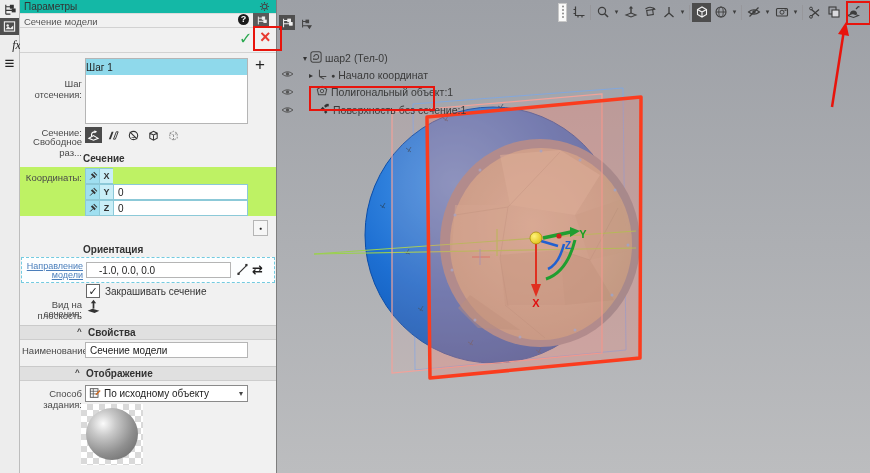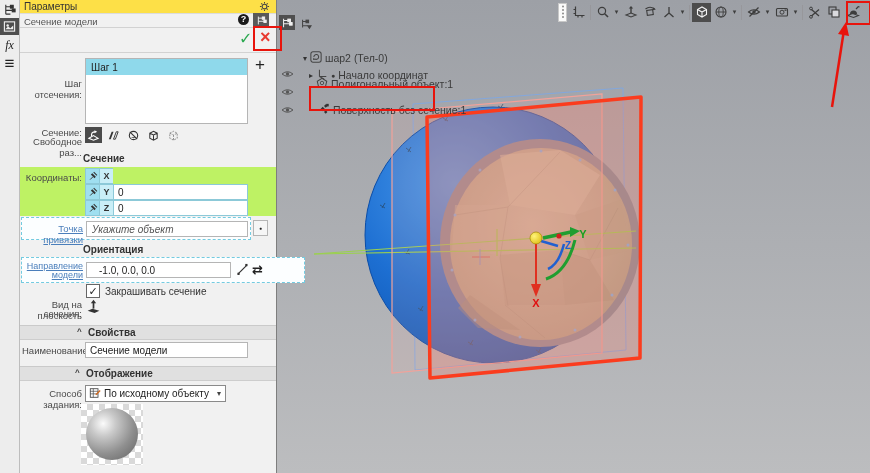--- a/index.html
+++ b/index.html
@@ -5,53 +5,53 @@
   html,body{margin:0;padding:0;}
   #app{position:relative;width:870px;height:473px;overflow:hidden;
        font-family:"Liberation Sans","DejaVu Sans",sans-serif;
        background:#b0b2b6;-webkit-font-smoothing:antialiased;}
   
   #leftstrip{position:absolute;left:0;top:0;width:19px;height:473px;background:#ededed;border-right:1px solid #bdbdbd;z-index:5;}
   .lt-btn{position:absolute;left:0;width:19px;display:flex;align-items:center;justify-content:center;color:#222;}
   .lt-dark{background:#4f4f4f;color:#f0f0f0;}
   
   #panel{position:absolute;left:20px;top:0;width:256px;height:473px;background:#f1f1f1;border-right:1px solid #7e7e7e;z-index:5;font-size:9.5px;color:#3c3c3c;}
-  #p-titlebar{position:absolute;left:0;top:0;width:100%;height:13px;background:#fde047;border-bottom:1px solid #dcdcdc;}
+  #p-titlebar{position:absolute;left:0;top:0;width:100%;height:13px;background:#14b8a6;border-bottom:1px solid #dcdcdc;}
   #p-title{position:absolute;left:4px;top:1px;font-size:10px;color:#333;}
   #p-gear{position:absolute;right:6px;top:1px;}
   #p-sub{position:absolute;left:4px;top:16px;color:#555;}
   #p-help{position:absolute;left:218px;top:14px;width:11px;height:11px;border-radius:50%;background:#1a1a1a;color:#fff;font-size:9px;font-weight:bold;text-align:center;line-height:11px;}
   #p-treebtn{position:absolute;left:233px;top:13px;width:16px;height:14px;background:#595959;display:flex;align-items:center;justify-content:center;}
   #p-accept{position:absolute;left:219px;top:29px;font-size:16px;font-weight:bold;color:#2aa84f;}
   #p-cancel{position:absolute;left:240px;top:27px;font-size:18px;font-weight:bold;color:#e83a30;line-height:20px;}
   .hsep{position:absolute;left:0;width:256px;height:1px;background:#d2d2d2;}
   .lbl{position:absolute;text-align:right;color:#4a4a4a;}
   .field{position:absolute;background:#fff;border:1px solid #b5b5b5;font-size:10px;color:#222;display:flex;align-items:center;padding:0 0 0 4px;box-sizing:border-box;}
   #steplist{position:absolute;left:65px;top:58px;width:163px;height:66px;background:#fff;border:1px solid #b5b5b5;box-sizing:border-box;}
-  #step-sel{height:16px;background:#8fd9eb;font-size:10px;color:#222;display:flex;align-items:center;padding-left:5px;}
+  #step-sel{height:16px;background:#8fd9eb;font-size:10px;color:#222;display:flex;align-items:center;}
   #plusbtn{position:absolute;left:232px;top:57px;width:16px;height:16px;font-size:17px;font-weight:400;color:#222;text-align:center;line-height:16px;}
   .mbtn{width:17px;height:16px;display:flex;align-items:center;justify-content:center;}
   .mbtn.sel{background:#4a4a4a;}
   #methods{position:absolute;left:65px;top:127px;display:flex;gap:3px;}
   .sect-title{position:absolute;font-size:10px;font-weight:bold;color:#333;}
   #coordblock{position:absolute;left:0;top:167px;width:256px;height:49px;background:#bef264;}
   .crow{position:absolute;left:65px;width:163px;height:16px;display:flex;}
   .c-pin{width:14px;background:#9fdff0;display:flex;align-items:center;justify-content:center;border:1px solid #8cc9d8;border-right:none;box-sizing:border-box;}
   .c-axis{width:14px;background:#c9eef7;font-size:9px;font-weight:bold;color:#333;display:flex;align-items:center;justify-content:center;border:1px solid #8cc9d8;border-right:none;box-sizing:border-box;}
   .c-val{flex:1;background:#fff;border:1px solid #8cc9d8;font-size:10px;color:#222;display:flex;align-items:center;padding-left:4px;box-sizing:border-box;}
   .dashbox{position:absolute;border:1.5px dashed #74cbe0;background:#fcfeff;box-sizing:border-box;}
   .link{color:#4a7ebb;text-decoration:underline;}
   #anchor-field{position:absolute;left:64px;top:3px;width:162px;height:16px;background:#fff;border:1px solid #b5b5b5;font-style:italic;color:#555;font-size:10px;display:flex;align-items:center;padding-left:5px;box-sizing:border-box;}
   #anchor-btn{position:absolute;left:233px;top:220px;width:15px;height:16px;background:#f6f6f6;border:1px solid #b5b5b5;box-sizing:border-box;display:flex;align-items:center;justify-content:center;}
   #normal-field{position:absolute;left:64px;top:4px;width:145px;height:16px;background:#fff;border:1px solid #b5b5b5;font-size:10px;color:#222;display:flex;align-items:center;padding-left:12px;box-sizing:border-box;}
   #chkrow{position:absolute;left:66px;top:284px;display:flex;align-items:center;gap:5px;}
   #chkbox{width:12px;height:12px;background:#fff;border:1px solid #666;display:flex;align-items:center;justify-content:center;font-size:11px;font-weight:bold;color:#222;line-height:12px;}
   .band{position:absolute;left:0;width:256px;height:15px;background:#e0e0e0;border-top:1px solid #cacaca;border-bottom:1px solid #cdcdcd;box-sizing:border-box;font-size:10px;font-weight:bold;color:#333;}
   .band .bx{position:absolute;top:1px;}
-  #dropdown{position:absolute;left:65px;top:385px;width:141px;height:17px;background:#fff;border:1px solid #8a8a8a;box-sizing:border-box;display:flex;align-items:center;font-size:10px;color:#222;}
+  #dropdown{position:absolute;left:65px;top:385px;width:163px;height:17px;background:#fff;border:1px solid #8a8a8a;box-sizing:border-box;display:flex;align-items:center;font-size:10px;color:#222;}
   #dd-caret{margin-left:auto;padding-right:4px;font-size:8px;color:#444;}
   #preview{position:absolute;left:61px;top:404px;width:62px;height:61px;background-color:#fff;
     background-image:linear-gradient(45deg,#d9d9d9 25%,transparent 25%,transparent 75%,#d9d9d9 75%),linear-gradient(45deg,#d9d9d9 25%,transparent 25%,transparent 75%,#d9d9d9 75%);
     background-size:12px 12px;background-position:0 0,6px 6px;}
   #psphere{position:absolute;left:5px;top:4px;width:52px;height:52px;border-radius:50%;
     background:radial-gradient(circle at 33% 30%,#fbfbfb 0%,#c9c9c9 25%,#8f8f8f 60%,#5f5f5f 100%);}
   
   #viewport{position:absolute;left:276px;top:0;width:594px;height:473px;z-index:1;}
   #scene{position:absolute;left:0;top:0;z-index:1;}
   
@@ -189,21 +189,21 @@
           </g>
         </svg>
     </div>
     <div class="lt-btn lt-dark" style="top:18px;height:17px;">
       <svg width="13" height="13" viewBox="0 0 14 14">
           <rect x="1.5" y="2" width="11" height="10" fill="none" stroke="#eee" stroke-width="1.2"></rect>
           <circle cx="5" cy="6" r="1.3" fill="#eee"></circle>
           <path d="M2.5 10l3-3 2.5 2 3-3v4z" fill="#eee"></path>
         </svg>
     </div>
-    <div class="lt-btn" style="top:38px;height:15px;font-family:'Liberation Serif',serif;font-style:italic;font-size:12px;">fx</div>
+    <div class="lt-btn" style="top:38px;height:15px;font-family:'Liberation Serif',serif;font-style:italic;font-size:12px;padding-left:7px;">fx</div>
     <div class="lt-btn" style="top:55px;height:17px;font-size:17px;font-weight:900;">≡</div>
   </div>
 
   <div id="panel">
     <div id="p-titlebar">
       <span id="p-title">Параметры</span>
       <span id="p-gear">
         <svg width="11" height="11" viewBox="0 0 14 14">
             <g stroke="#444" stroke-width="1.3" fill="none">
               <circle cx="7" cy="7" r="3"></circle>
@@ -300,31 +300,27 @@
               <path d="M3 12 L7 8" stroke="#333" stroke-width="1.3"></path>
               <path d="M6 3 L11 8 L9 10 L4 5 Z" fill="#333"></path>
               <path d="M8 1.5 L12.5 6" stroke="#333" stroke-width="1.5"></path>
             </svg>
           </span>
         <span class="c-axis">Z</span>
         <span class="c-val">0</span>
       </div>
     </div>
 
-    <div class="dashbox" style="left:1px;top:217px;width:230px;height:23px;">
-      <span class="lbl link" style="left:1px;top:5px;width:60px;position:absolute;">Точка привязки</span>
-      <span id="anchor-field">Укажите объект</span>
-    </div>
     <span id="anchor-btn">
         <span style="font-size:5px;color:#222;">●</span>
       </span>
 
     <span class="sect-title" style="left:63px;top:244px;">Ориентация</span>
 
-    <div class="dashbox" style="left:1px;top:257px;width:284px;height:26px;">
+    <div class="dashbox" style="left:1px;top:257px;width:254px;height:26px;">
       <span class="lbl link" style="left:1px;top:3px;width:60px;position:absolute;font-size:9px;">Направление</span>
       <span class="lbl link" style="left:1px;top:12px;width:60px;position:absolute;font-size:9px;">модели</span>
       <span id="normal-field">-1.0, 0.0, 0.0</span>
       <span style="position:absolute;left:214px;top:5px;">
         <svg width="13" height="13" viewBox="0 0 14 14">
             <path d="M2.5 11.5 L11.5 2.5" stroke="#333" stroke-width="1.3"></path>
             <rect x="1.5" y="10.5" width="2.4" height="2.4" fill="#333"></rect>
             <rect x="10" y="1" width="2.4" height="2.4" fill="#333"></rect>
           </svg>
       </span>
@@ -423,21 +419,21 @@
       <span style="font-size:7px;">●</span>
       <span>Начало координат</span>
     </div>
 
     <span class="eye" style="top:73px;">
       <svg width="13" height="10" viewBox="0 0 14 11">
           <path d="M1 5.5 Q7 0.5 13 5.5 Q7 10.5 1 5.5 Z" fill="none" stroke="#555" stroke-width="1.1"></path>
           <circle cx="7" cy="5.5" r="1.8" fill="#555"></circle>
         </svg>
     </span>
-    <div class="trow" style="left:40px;top:63px;">
+    <div class="trow" style="left:40px;top:71px;">
       <span>
         <svg width="12" height="12" viewBox="0 0 14 14">
             <polygon points="7,1.5 12.5,5 11,11.5 3,11.5 1.5,5" fill="none" stroke="#444" stroke-width="1.2"></polygon>
             <circle cx="7" cy="7" r="2" fill="none" stroke="#444" stroke-width="1"></circle>
           </svg>
       </span>
       <span>Полигональный объект:1</span>
     </div>
 
     <span class="eye" style="top:91px;">

